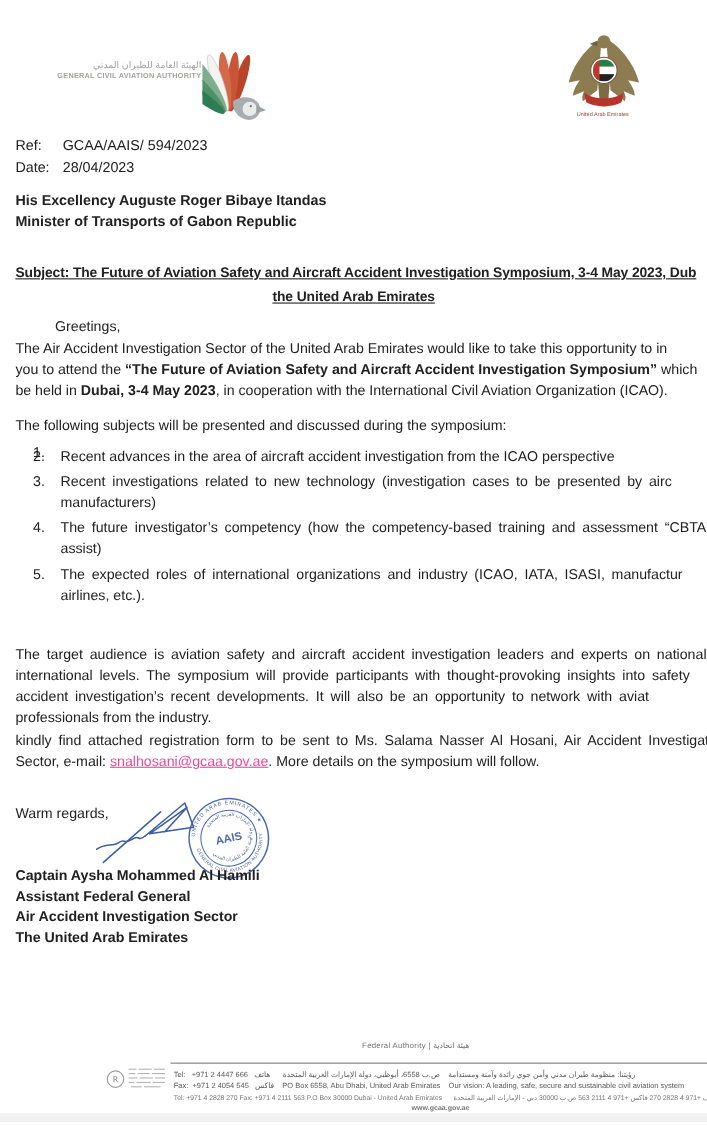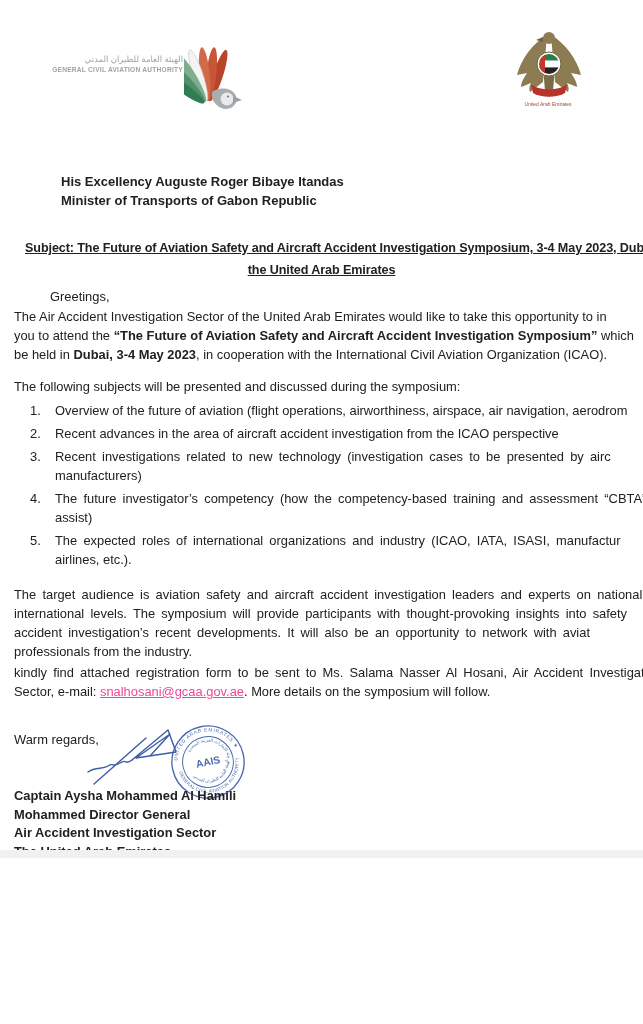--- a/index.html
+++ b/index.html
@@ -1,38 +1,38 @@
 <!DOCTYPE html>
 <html><head>
 <meta charset="utf-8">
 <style>
   html,body{margin:0;padding:0;background:#ffffff;}
-  .page{position:relative;width:643px;height:858px;background:#fff;overflow:hidden;
+  .page{position:relative;width:643px;height:1020px;background:#fff;overflow:hidden;
         font-family:"Liberation Sans",sans-serif;color:#212121;}
   .abs{position:absolute;}
   .ln{white-space:pre;}
   .ln span,.ln a{unicode-bidi:isolate;}
   .just{word-spacing:2.6px;}
   .b{font-weight:700;}
   .lnk{color:#ec4899;text-decoration:underline;cursor:pointer;}
 
   
   .gcaa-text{left:40px;top:53px;width:143px;text-align:right;color:#a2a2a0;}
   .gcaa-ar{font-size:8.5px;line-height:12px;}
   .gcaa-en{font-size:6.6px;font-weight:700;letter-spacing:.25px;line-height:9px;}
   .emblem-cap{left:510px;top:101px;width:76px;text-align:center;font-size:5px;color:#9b4a3c;}
 
   
   .refblk{left:14px;top:122px;font-size:13px;line-height:20px;font-weight:500;}
   .rlab{display:inline-block;width:43px;}
 
-  .recipient{left:14px;top:172px;font-size:13px;line-height:19px;font-weight:700;margin-left:47px;}
+  .recipient{left:14px;top:172px;font-size:13px;line-height:19px;font-weight:700;}
 
   .subject{left:0;top:237px;width:643px;font-size:12.6px;line-height:22px;font-weight:700;letter-spacing:-.1px;}
-  .subject .s1{padding-left:25px;white-space:pre;text-decoration:underline;}
+  .subject .s1{padding-left:14px;white-space:pre;text-decoration:underline;}
   .subject .s2{text-align:center;text-decoration:underline;}
 
   .para{left:14px;font-size:12.9px;line-height:19px;}
   .greet{top:287px;margin-left:36px;}
   .p1{top:307px;}
   .intro{top:377px;}
 
   .listblk{left:14px;top:401px;font-size:12.9px;line-height:19px;width:629px;}
   .li{position:relative;padding-left:41px;margin-bottom:4px;}
   .num{position:absolute;left:16px;top:0;}
@@ -94,20 +94,24 @@
     <g clip-path="url(#flagclip)">
       <rect x="27" y="25" width="20" height="6.7" fill="#2a7d46"></rect>
       <rect x="27" y="31.7" width="20" height="6.7" fill="#ffffff"></rect>
       <rect x="27" y="38.4" width="20" height="6.7" fill="#222222"></rect>
       <rect x="27" y="25" width="6" height="20" fill="#c0392b"></rect>
     </g>
     <path d="M19,55 C26,62 48,62 55,55 L53,64 C45,69 29,69 21,64 Z" fill="#b8342a"></path>
   </svg>
   <div class="abs emblem-cap">United Arab Emirates</div>
 
+  <div class="abs refblk">
+    <div><span class="rlab">Ref:</span><span>GCAA/AAIS/ 594/2023</span></div>
+    <div><span class="rlab">Date:</span><span>28/04/2023</span></div>
+  </div>
 
   <div class="abs recipient">
     <div>His Excellency Auguste Roger Bibaye Itandas</div>
     <div>Minister of Transports of Gabon Republic</div>
   </div>
 
   <div class="abs subject">
     <div class="s1">Subject: The Future of Aviation Safety and Aircraft Accident Investigation Symposium, 3-4 May 2023, Dub</div>
     <div class="s2">the United Arab Emirates</div>
   </div>
@@ -119,21 +123,20 @@
       <div class="ln"><span>you to attend the </span><span class="b">“The Future of Aviation Safety and Aircraft Accident Investigation Symposium”</span><span> which</span></div>
       <div class="ln"><span>be held in </span><span class="b">Dubai, 3-4 May 2023</span><span>, in cooperation with the International Civil Aviation Organization (ICAO).</span></div>
     </div>
 
   <div class="abs para intro">The following subjects will be presented and discussed during the symposium:</div>
 
   <div class="abs listblk">
       <div class="li">
         <span class="num">1.</span>
         <div>
-          <div class="ln"><span>Overview of the future of aviation (flight operations, airworthiness, airspace, air navigation, aerodrom</span></div>
         </div>
       </div>
       <div class="li">
         <span class="num">2.</span>
         <div>
           <div class="ln"><span>Recent advances in the area of aircraft accident investigation from the ICAO perspective</span></div>
         </div>
       </div>
       <div class="li">
         <span class="num">3.</span>
@@ -201,21 +204,21 @@
       <textPath href="#arcTopIn" startOffset="22%">دولة الإمارات العربية المتحدة</textPath>
     </text>
     <text font-size="4.5" fill="#3d5da6">
       <textPath href="#arcBotIn" startOffset="18%">الهيئة العامة للطيران المدني</textPath>
     </text>
     <text x="40" y="43.5" text-anchor="middle" font-size="10.5" font-weight="bold" fill="#3d5da6" font-family="Liberation Sans, sans-serif">AAIS</text>
   </svg>
 
   <div class="abs signoff">
       <div class="ln"><span>Captain Aysha Mohammed Al Hamili</span></div>
-      <div class="ln"><span>Mohammed Director General</span></div>
+      <div class="ln"><span>Assistant Federal General</span></div>
       <div class="ln"><span>Air Accident Investigation Sector</span></div>
       <div class="ln"><span>The United Arab Emirates</span></div>
     </div>
 
   <div class="abs f-auth">Federal Authority  |  هيئة اتحادية</div>
   <div class="abs f-rule"></div>
 
   <svg class="abs f-mark" width="58" height="26" viewBox="0 0 58 26">
     <circle cx="9" cy="13" r="7.5" fill="none" stroke="#9a9a9a" stroke-width="1"></circle>
     <text x="9" y="16" text-anchor="middle" font-size="8" fill="#8a8a8a" font-family="Liberation Serif, serif">R</text>

